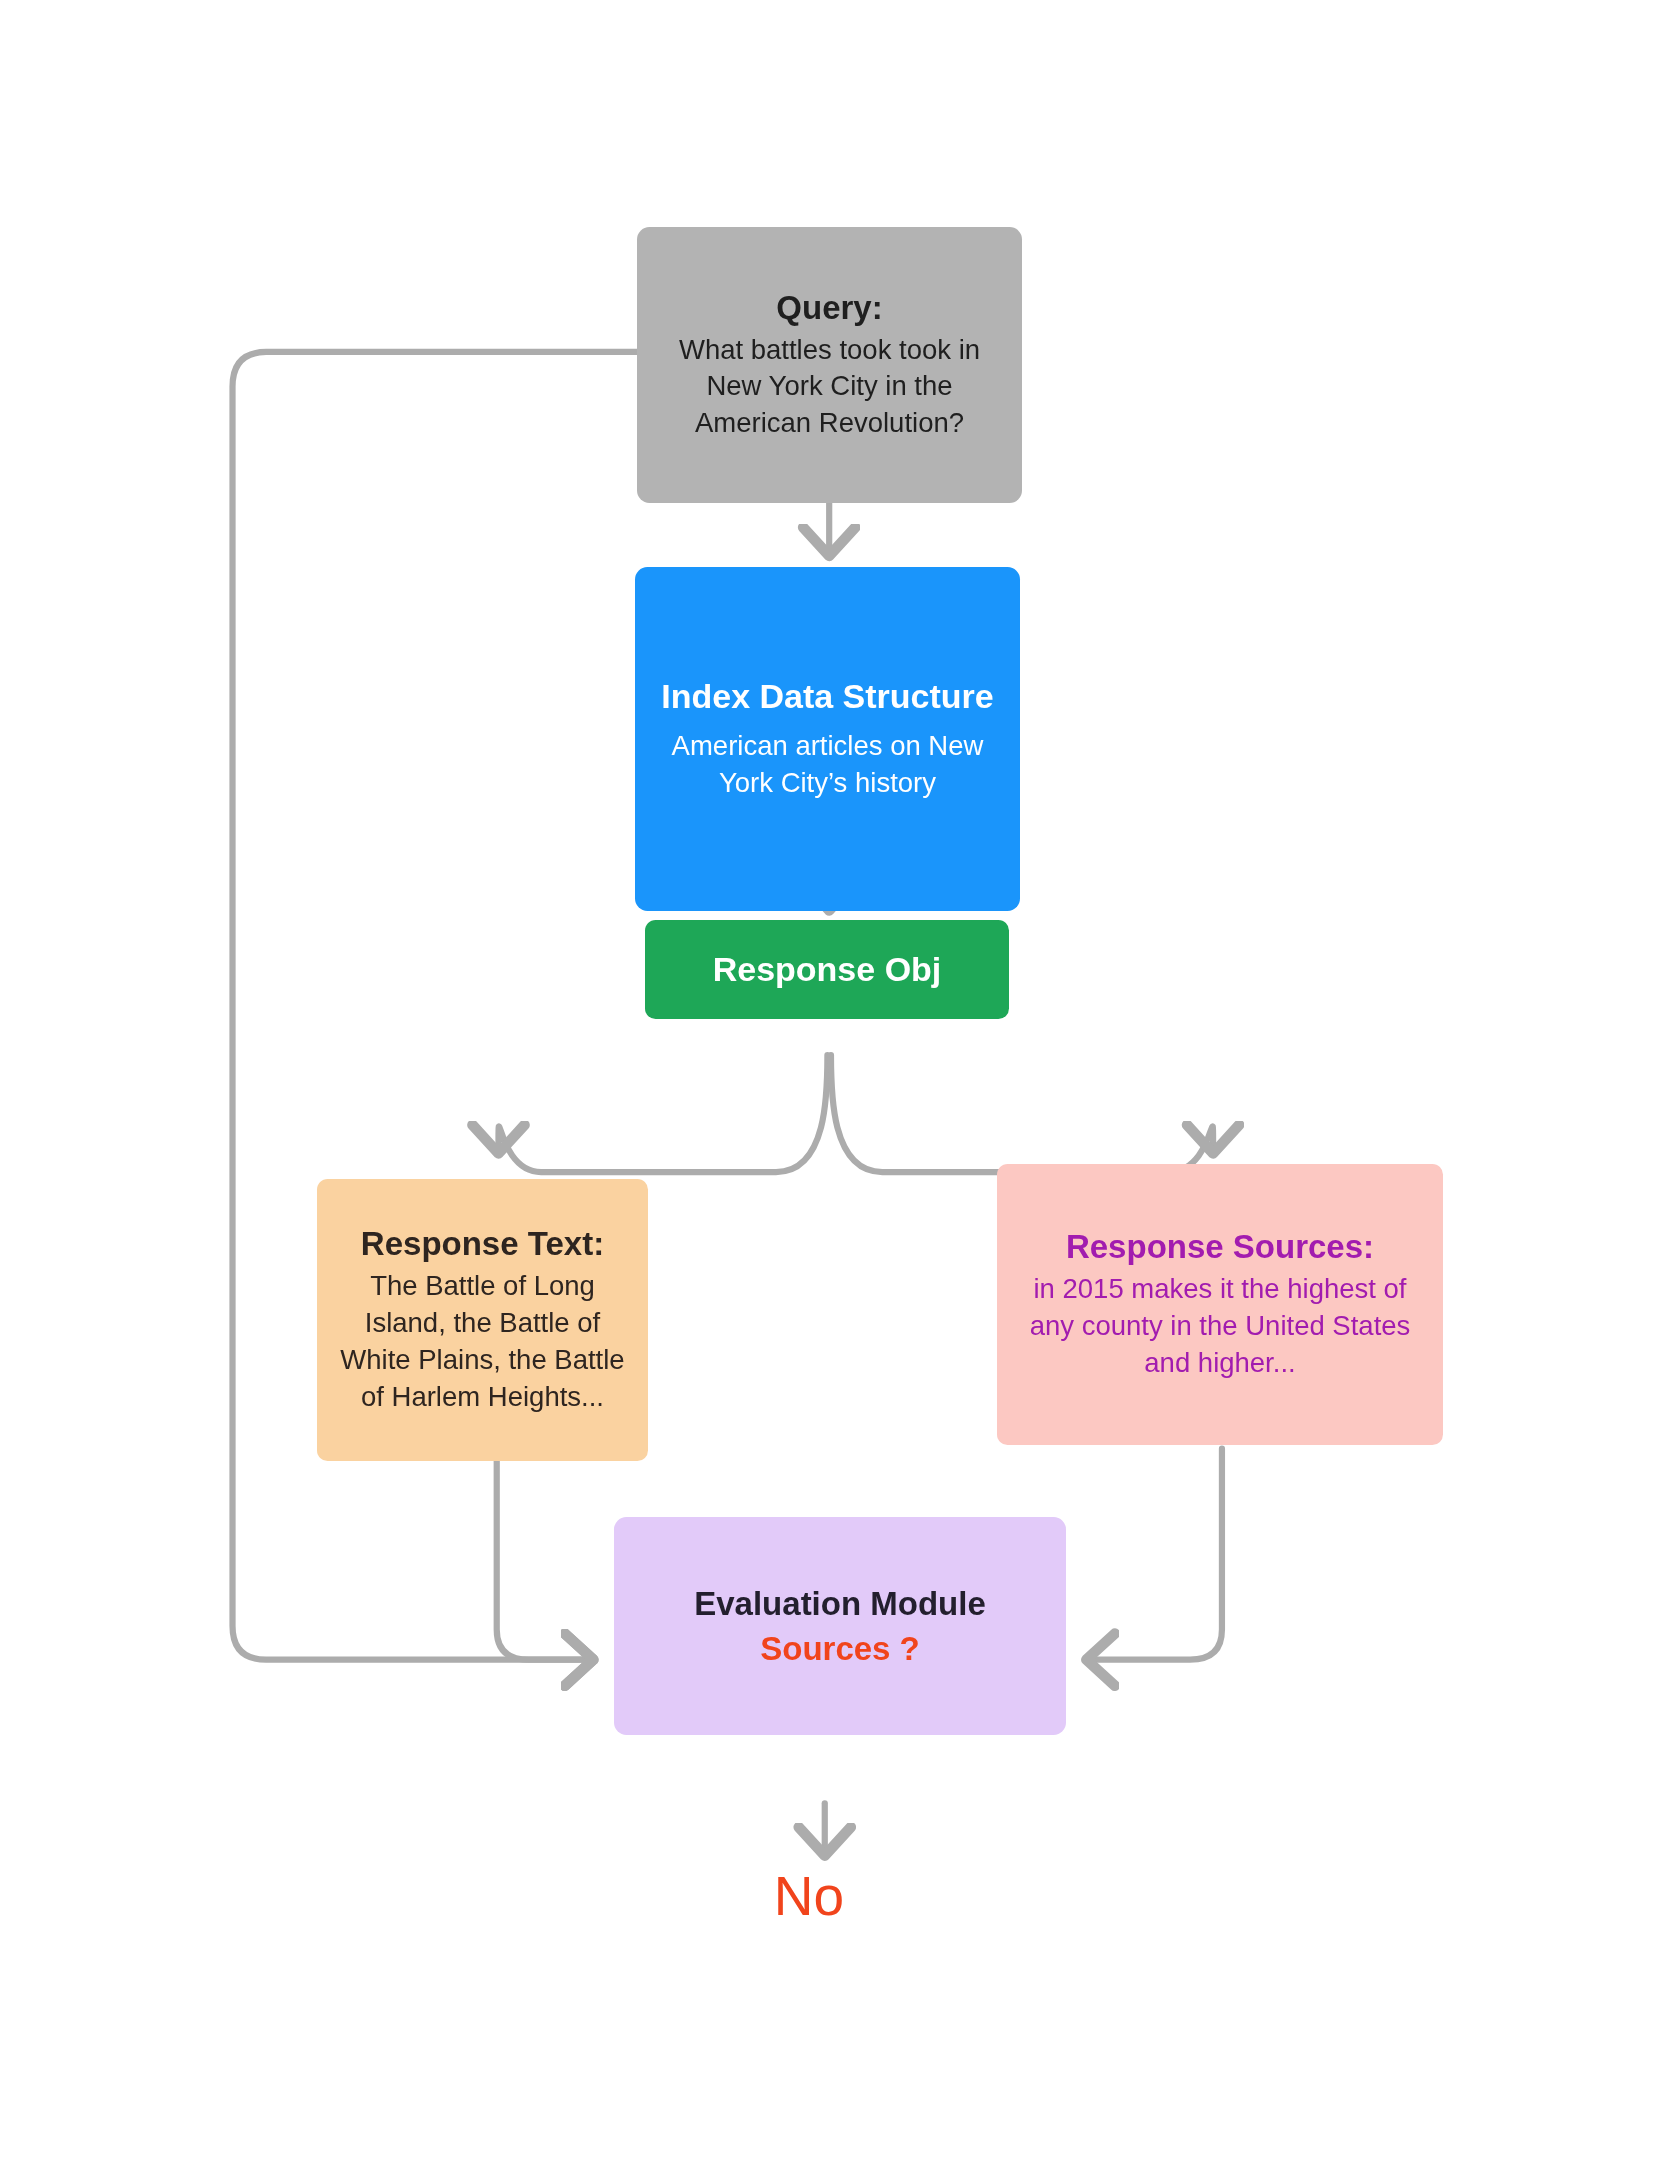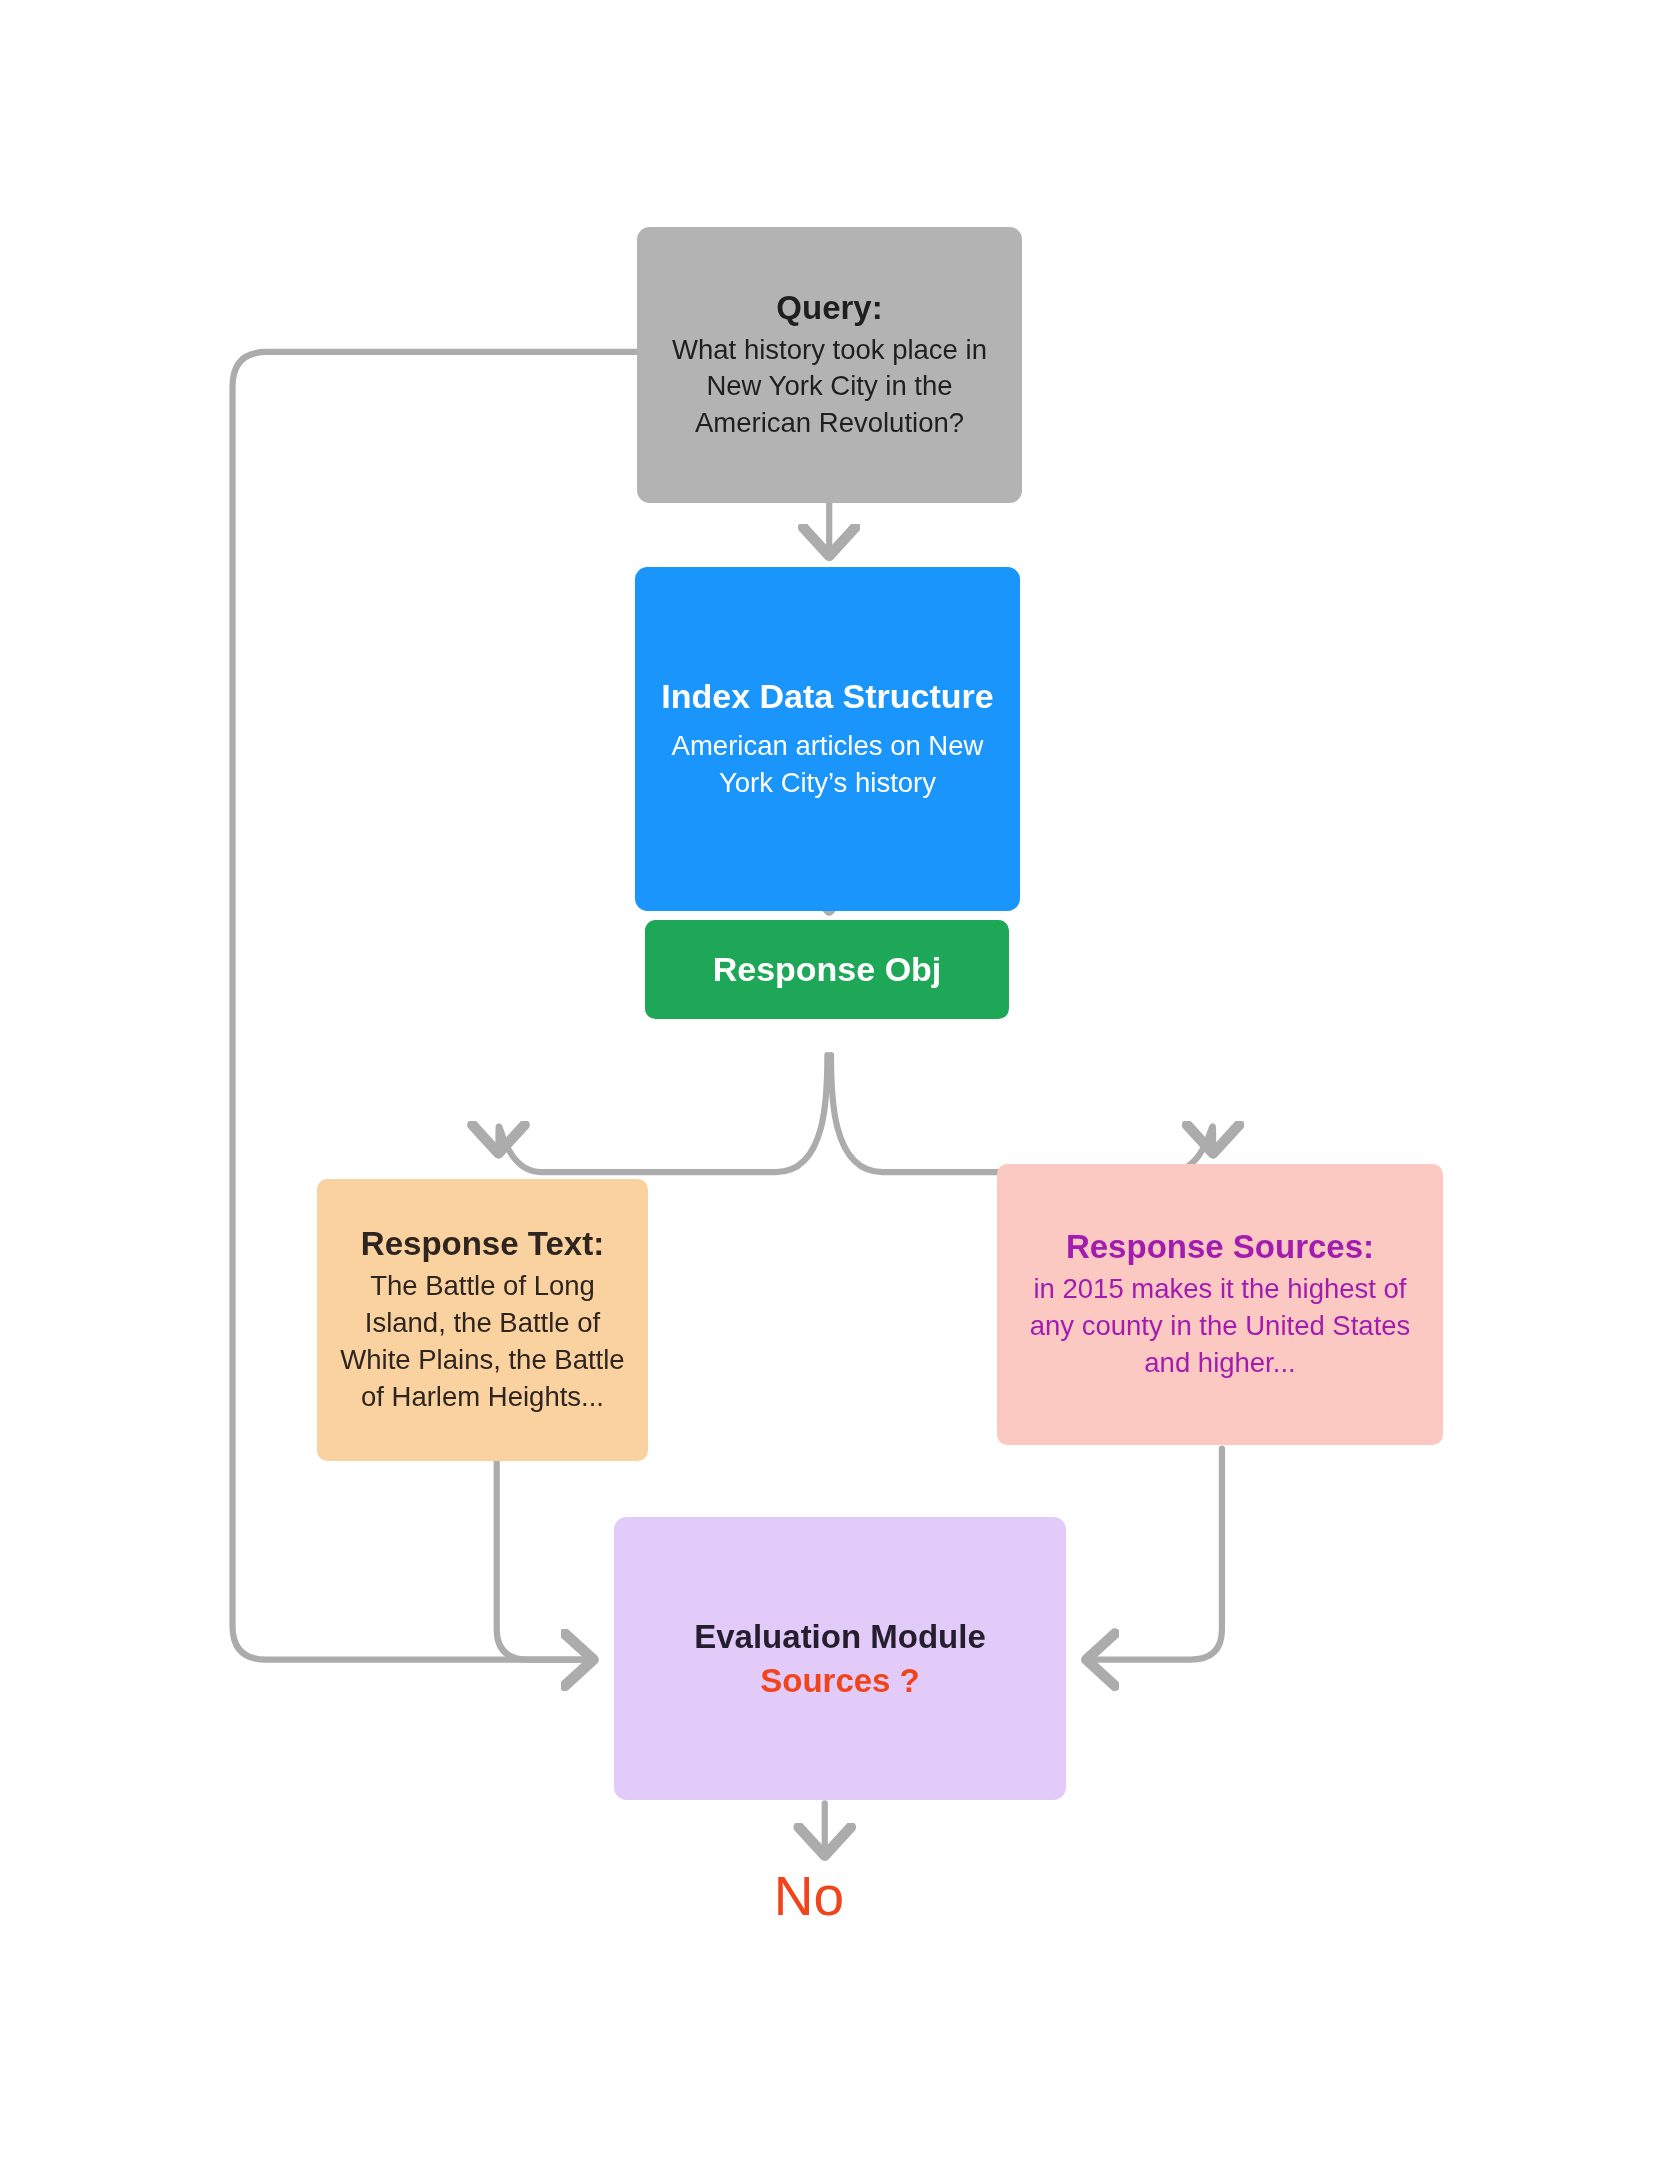--- a/index.html
+++ b/index.html
@@ -94,21 +94,21 @@
     background: #fcc8c2;
     color: #a21caf;
     border-radius: 10.6px;
   }
   #node-response-sources .title { font-size: 33px; margin-bottom: 3.5px; }
   #node-response-sources .body  { font-size: 27.5px; }
 
   
   #node-evaluation {
     left: 614px;  top: 1517px;
-    width: 452px; height: 283px;
+    width: 452px; height: 218px;
     background: #e2caf9;
     color: #231f2e;
     border-radius: 12.4px;
   }
   #node-evaluation .title { font-size: 33px; }
   #node-evaluation .verdict {
     font-size: 33px;
     font-weight: bold;
     color: #f1441c;
     margin-top: 5.3px;
@@ -155,21 +155,21 @@
                Q 262,1872 300,1872 L 662,1872" marker-end="url(#arrowhead)"></path>
 
       <path d="M 1378,1634 L 1378,1838 Q 1378,1872 1342,1872 L 1232,1872" marker-end="url(#arrowhead)"></path>
 
       <path d="M 930,2034 L 930,2086" marker-end="url(#arrowhead)"></path>
     </g>
   </svg>
 
   <div class="node" id="node-query">
     <div class="title">Query:</div>
-    <div class="body">What history took place in New York City in the American Revolution?</div>
+    <div class="body">What battles took took in New York City in the American Revolution?</div>
   </div>
 
   <div class="node" id="node-index">
     <div class="title">Index Data Structure</div>
     <div class="body">American articles on New York City’s history</div>
   </div>
 
   <div class="node" id="node-response-obj">
     <div class="title">Response Obj</div>
   </div>

